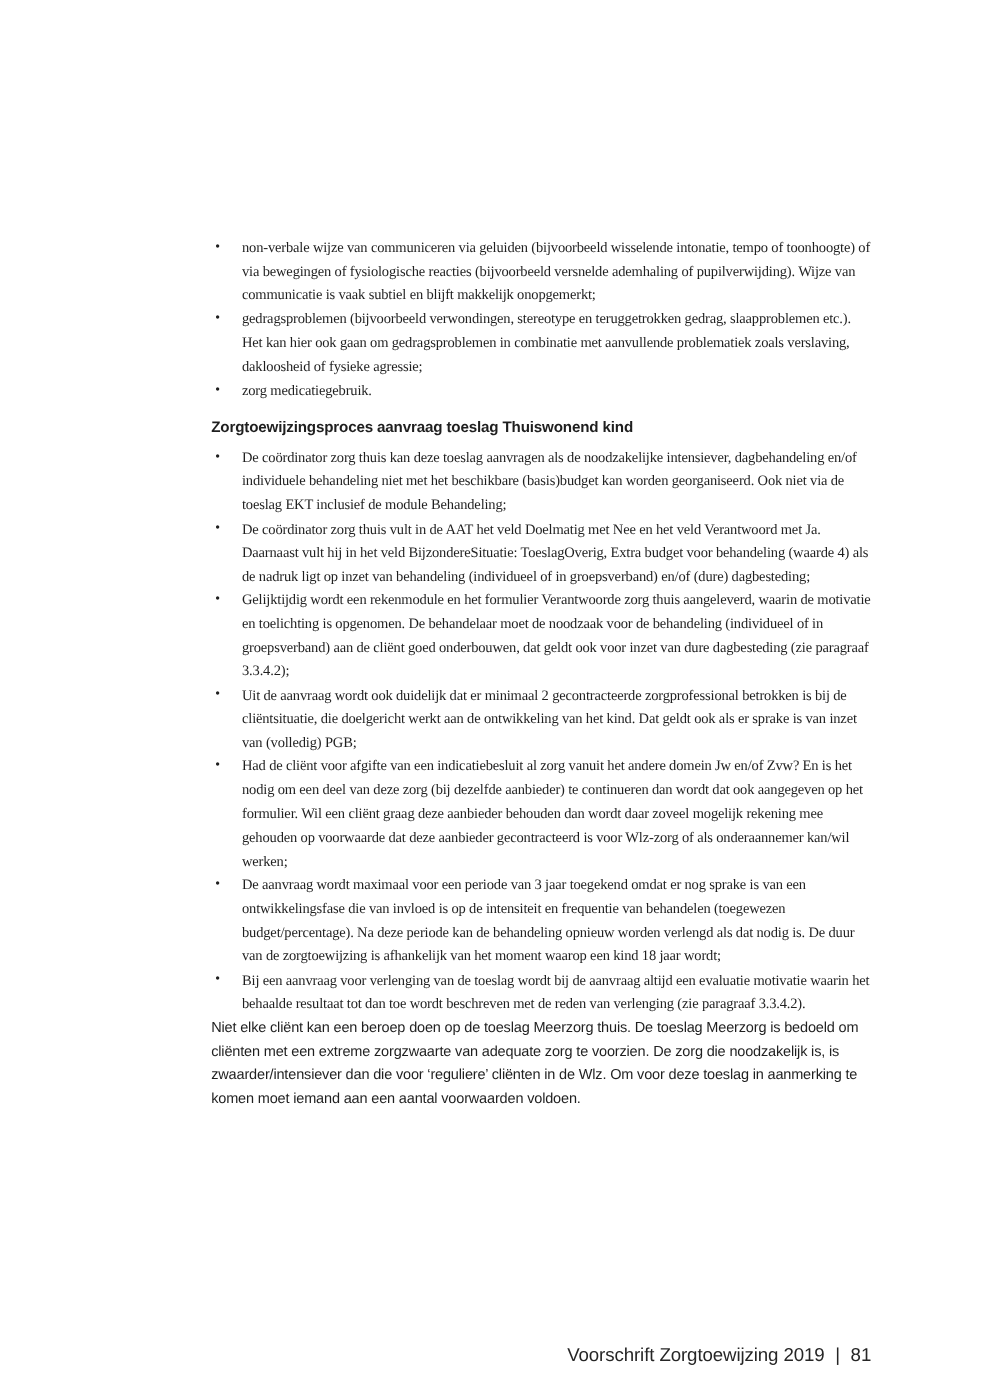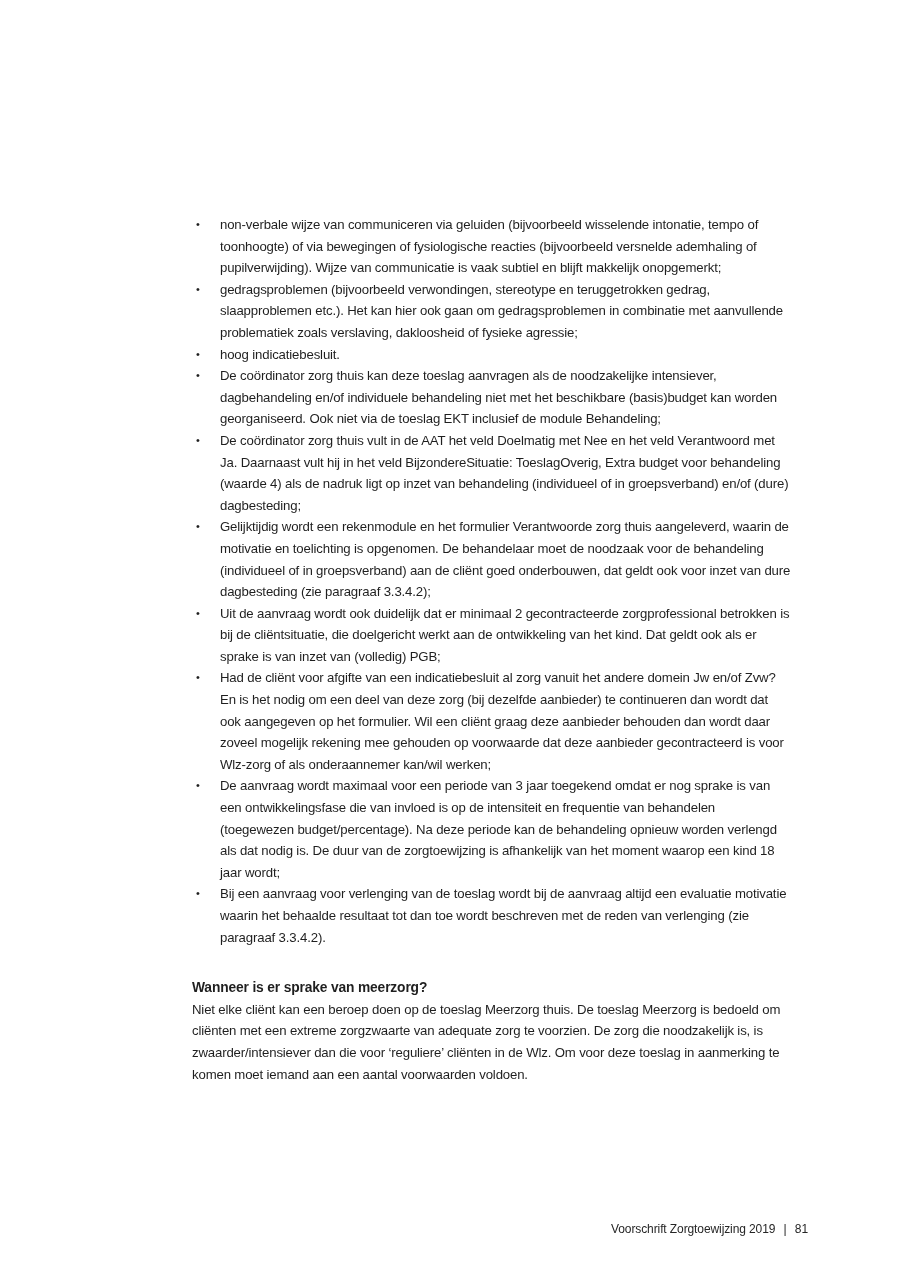--- a/index.html
+++ b/index.html
@@ -37,20 +37,21 @@
   }
   ul.bullets .dot {
     flex: 0 0 28px;
     font-size: 11px;
     line-height: 21.6px;
     padding-left: 4px;
     box-sizing: border-box;
   }
   ul.bullets .btext {
     flex: 1 1 auto;
+    font-family: Liberation Serif, serif;
   }
   .h-section {
     font-size: 13.8px;
     font-weight: bold;
     margin: 13px 0 5px 0;
     line-height: 21.6px;
   }
   .h-numbered {
     font-weight: bold;
     font-size: 13.8px;
@@ -65,23 +66,23 @@
     font-size: 13.8px;
     font-weight: bold;
     margin: 29px 0 0 0;
     line-height: 21.6px;
   }
   .body-par {
     margin: 0;
   }
   .footer {
     position: absolute;
-    right: 92px;
+    right: 108px;
     top: 1222px;
-    font-size: 12px;
+    font-size: 17px;
     letter-spacing: -0.1px;
     color: #262626;
     white-space: nowrap;
   }
   .footer .sep {
     display: inline-block;
     margin: 0 5px;
     color: #262626;
   }
 </style>
@@ -95,24 +96,25 @@
         <li>
         <span class="dot">•</span>
         <span class="btext">non-verbale wijze van communiceren via geluiden (bijvoorbeeld wisselende intonatie, tempo of toonhoogte) of via bewegingen of fysiologische reacties (bijvoorbeeld versnelde ademhaling of pupilverwijding). Wijze van communicatie is vaak subtiel en blijft makkelijk onopgemerkt;</span>
       </li>
         <li>
         <span class="dot">•</span>
         <span class="btext">gedragsproblemen (bijvoorbeeld verwondingen, stereotype en teruggetrokken gedrag, slaapproblemen etc.). Het kan hier ook gaan om gedragsproblemen in combinatie met aanvullende problematiek zoals verslaving, dakloosheid of fysieke agressie;</span>
       </li>
         <li>
         <span class="dot">•</span>
-        <span class="btext">hoog indicatiebesluit.</span>
+        <span class="btext">zorg medicatiegebruik.</span>
       </li>
       </ul>
 
+    <h2 class="h-section">Zorgtoewijzingsproces aanvraag toeslag Thuiswonend kind</h2>
 
     <ul class="bullets">
         <li>
         <span class="dot">•</span>
         <span class="btext">De coördinator zorg thuis kan deze toeslag aanvragen als de noodzakelijke intensiever, dagbehandeling en/of individuele behandeling niet met het beschikbare (basis)budget kan worden georganiseerd. Ook niet via de toeslag EKT inclusief de module Behandeling;</span>
       </li>
         <li>
         <span class="dot">•</span>
         <span class="btext">De coördinator zorg thuis vult in de AAT het veld Doelmatig met Nee en het veld Verantwoord met Ja. Daarnaast vult hij in het veld BijzondereSituatie: ToeslagOverig, Extra budget voor behandeling (waarde 4) als de nadruk ligt op inzet van behandeling (individueel of in groepsverband) en/of (dure) dagbesteding;</span>
       </li>
@@ -132,21 +134,20 @@
         <span class="dot">•</span>
         <span class="btext">De aanvraag wordt maximaal voor een periode van 3 jaar toegekend omdat er nog sprake is van een ontwikkelingsfase die van invloed is op de intensiteit en frequentie van behandelen (toegewezen budget/percentage). Na deze periode kan de behandeling opnieuw worden verlengd als dat nodig is. De duur van de zorgtoewijzing is afhankelijk van het moment waarop een kind 18 jaar wordt;</span>
       </li>
         <li>
         <span class="dot">•</span>
         <span class="btext">Bij een aanvraag voor verlenging van de toeslag wordt bij de aanvraag altijd een evaluatie motivatie waarin het behaalde resultaat tot dan toe wordt beschreven met de reden van verlenging (zie paragraaf 3.3.4.2).</span>
       </li>
       </ul>
 
 
-    <h2 class="h-question">Wanneer is er sprake van meerzorg?</h2>
 
     <p class="body-par">Niet elke cliënt kan een beroep doen op de toeslag Meerzorg thuis. De toeslag Meerzorg is bedoeld om cliënten met een extreme zorgzwaarte van adequate zorg te voorzien. De zorg die noodzakelijk is, is zwaarder/intensiever dan die voor ‘reguliere’ cliënten in de Wlz. Om voor deze toeslag in aanmerking te komen moet iemand aan een aantal voorwaarden voldoen.</p>
 
   </div>
 
   <div class="footer">
     <span>Voorschrift Zorgtoewijzing 2019</span>
     <span class="sep">|</span>
     <span>81</span>
   </div>

